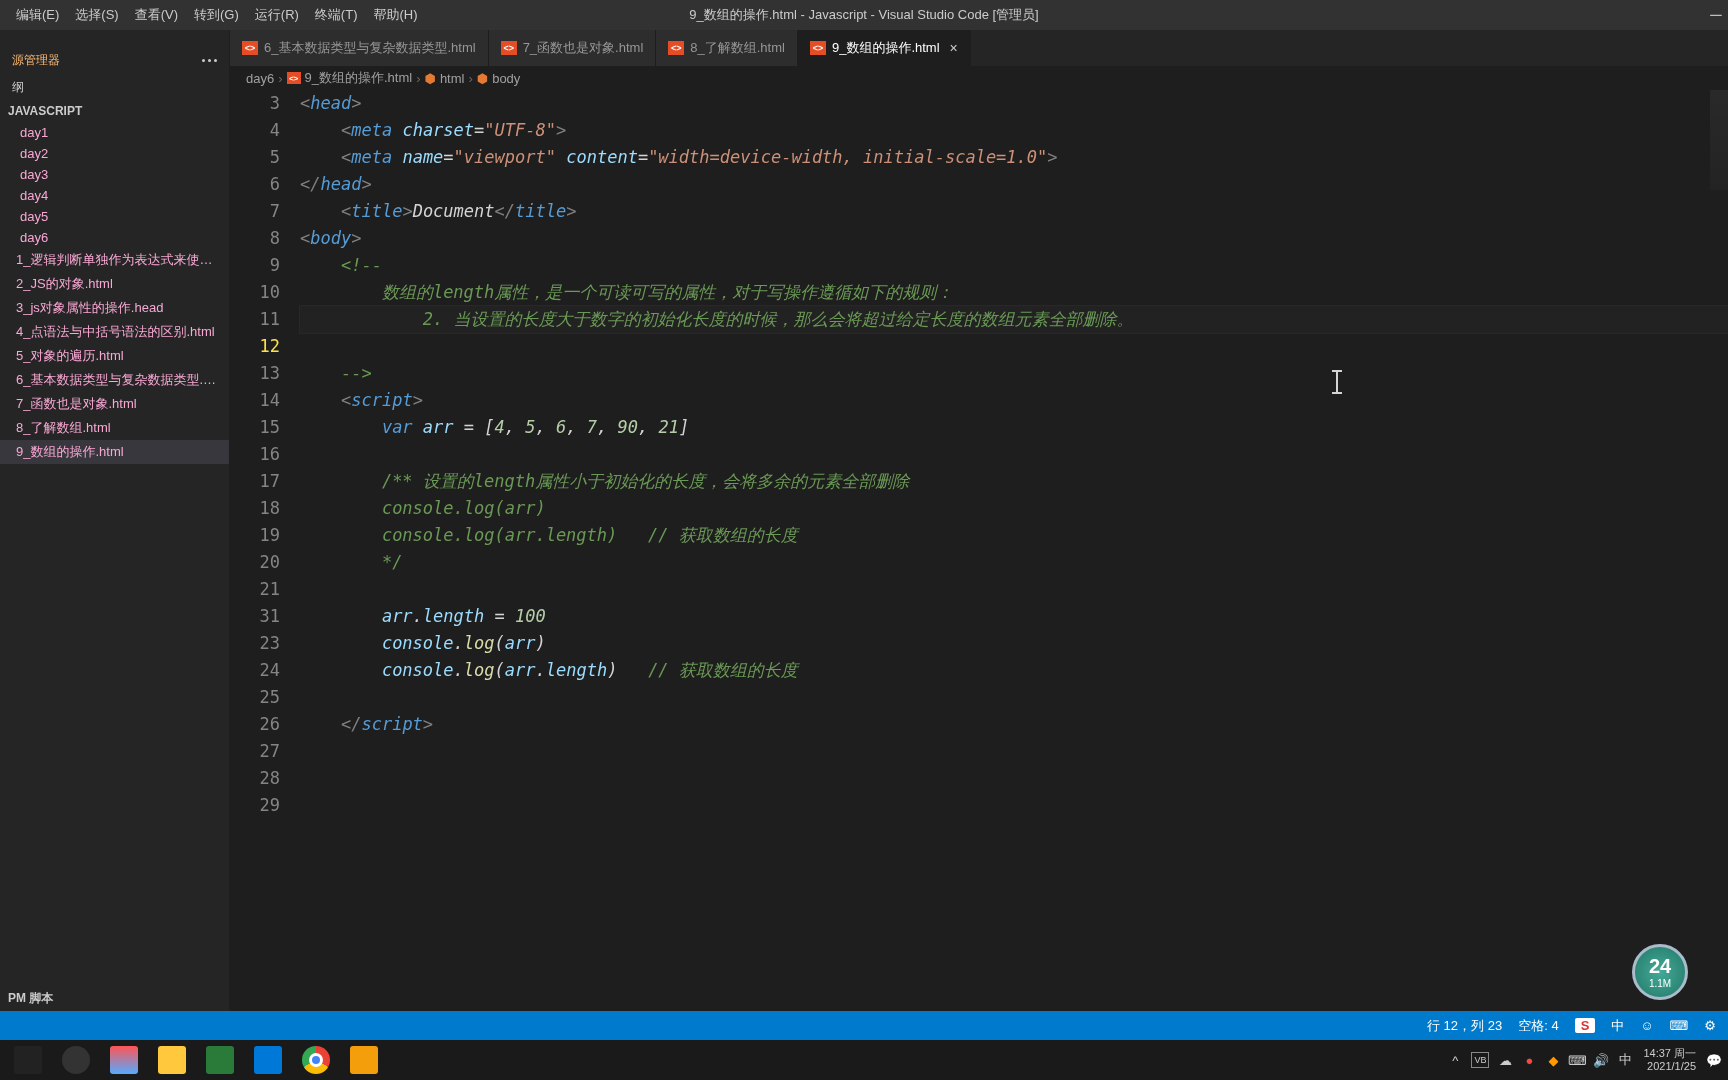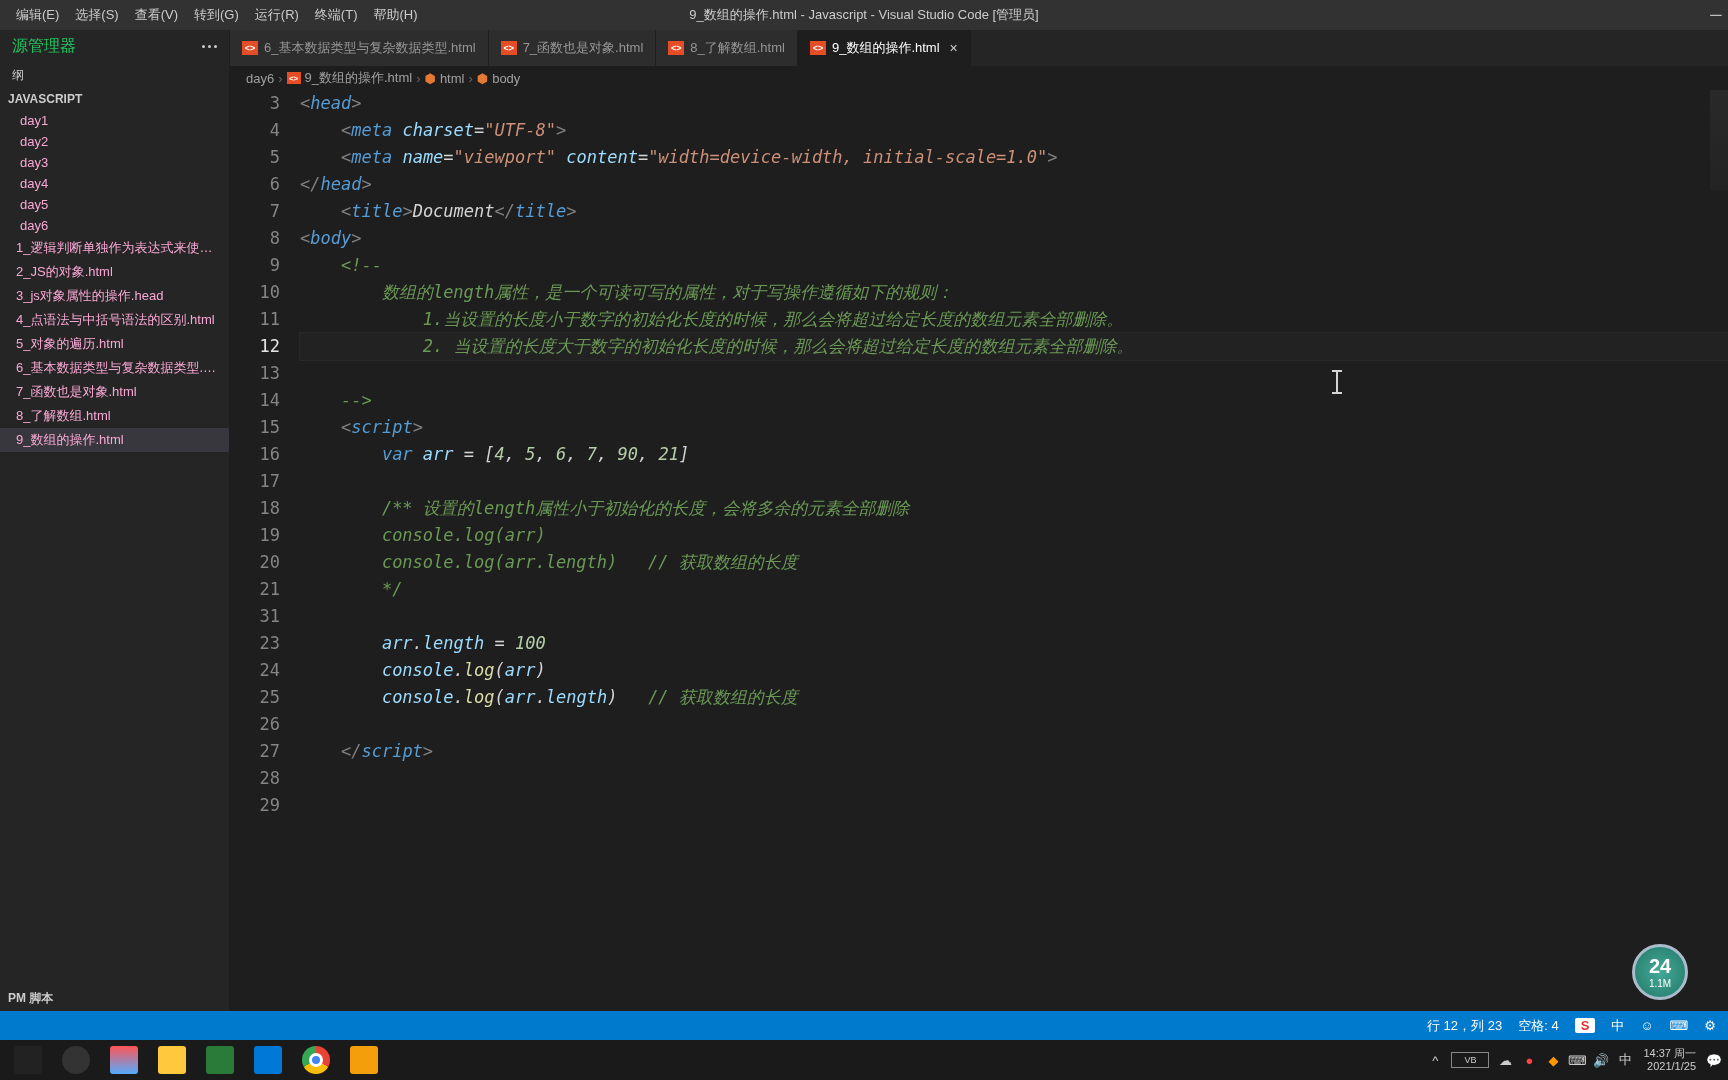--- a/index.html
+++ b/index.html
@@ -10,21 +10,21 @@
 .menu-item { padding: 0 8px; font-size: 13px; color: #ccc; cursor: pointer; }
 .window-title { position: absolute; left: 50%; transform: translateX(-50%); font-size: 13px; color: #ccc; }
 .window-controls { position: absolute; right: 6px; display: flex; gap: 20px; }
 .win-ctrl { width: 12px; height: 12px; display: flex; align-items: center; justify-content: center; color: #ccc; }
 
 
 .main { display: flex; height: calc(100% - 30px - 29px - 40px); }
 
 
 .sidebar { width: 230px; background: #252526; display: flex; flex-direction: column; border-right: 1px solid #1e1e1e; }
-.side-header { padding: 6px 12px; font-size: 16px; color: #22c55e; display: flex; justify-content: space-between; align-items: center; }
+.side-header { padding: 6px 12px; font-size: 12px; color: #fdba74; display: flex; justify-content: space-between; align-items: center; margin-top: 16px; }
 .side-dots { display: flex; gap: 3px; }
 .dot { width: 3px; height: 3px; background: #ccc; border-radius: 50%; }
 .section-title { padding: 4px 12px; font-size: 12px; color: #ccc; }
 .section-bold { font-weight: bold; font-size: 12px; padding: 4px 8px; }
 .tree-item { padding: 3px 8px 3px 20px; font-size: 13px; color: #f9a8d4; cursor: pointer; white-space: nowrap; overflow: hidden; text-overflow: ellipsis; }
 .tree-item.file { padding-left: 16px; }
 .tree-item.active { background: #37373d; }
 .side-bottom { margin-top: auto; padding: 4px 8px; font-size: 12px; font-weight: bold; }
 
 
@@ -36,21 +36,21 @@
 
 .breadcrumb { height: 24px; background: #1e1e1e; display: flex; align-items: center; padding: 0 16px; font-size: 13px; color: #a0a0a0; gap: 4px; }
 .bc-sep { color: #666; }
 .bc-icon { color: #e37933; }
 
 
 .editor-wrap { flex: 1; display: flex; flex-direction: column; }
 .editor { flex: 1; display: flex; background: #1e1e1e; font-family: Consolas, monospace; font-size: 17px; overflow: hidden; position: relative; }
 .gutter { width: 70px; text-align: right; padding-right: 20px; color: #858585; user-select: none; }
 .gutter-line { height: 27px; line-height: 27px; }
-.gutter-line.active { color: #e5e5e5; }
+.gutter-line.active { color: #fde047; }
 .code { flex: 1; position: relative; }
 .code-line { height: 27px; line-height: 27px; white-space: pre; font-style: italic; }
 .code-line.active { background: rgba(255,255,255,0.02); outline: 1px solid #282828; }
 
 
 .t-punc { color: #808080; }
 .t-tag { color: #569cd6; }
 .t-attr { color: #9cdcfe; }
 .t-str { color: #ce9178; }
 .t-text { color: #d4d4d4; }
@@ -198,21 +198,20 @@
       </div>
       <div class="code">
 <div class="code-line"><span class="t-punc">&lt;</span><span class="t-tag">head</span><span class="t-punc">&gt;</span></div>
 <div class="code-line">    <span class="t-punc">&lt;</span><span class="t-tag">meta</span> <span class="t-attr">charset</span><span class="t-op">=</span><span class="t-str">"UTF-8"</span><span class="t-punc">&gt;</span></div>
 <div class="code-line">    <span class="t-punc">&lt;</span><span class="t-tag">meta</span> <span class="t-attr">name</span><span class="t-op">=</span><span class="t-str">"viewport"</span> <span class="t-attr">content</span><span class="t-op">=</span><span class="t-str">"width=device-width, initial-scale=1.0"</span><span class="t-punc">&gt;</span></div>
 <div class="code-line"><span class="t-punc">&lt;/</span><span class="t-tag">head</span><span class="t-punc">&gt;</span></div>
 <div class="code-line">    <span class="t-punc">&lt;</span><span class="t-tag">title</span><span class="t-punc">&gt;</span><span class="t-text">Document</span><span class="t-punc">&lt;/</span><span class="t-tag">title</span><span class="t-punc">&gt;</span></div>
 <div class="code-line"><span class="t-punc">&lt;</span><span class="t-tag">body</span><span class="t-punc">&gt;</span></div>
 <div class="code-line">    <span class="t-comment">&lt;!--</span></div>
 <div class="code-line">        <span class="t-comment">数组的length属性，是一个可读可写的属性，对于写操作遵循如下的规则：</span></div>
-<div class="code-line">            <span class="t-comment">1.当设置的长度小于数字的初始化长度的时候，那么会将超过给定长度的数组元素全部删除。</span></div>
 <div class="code-line active">            <span class="t-comment">2. 当设置的长度大于数字的初始化长度的时候，那么会将超过给定长度的数组元素全部删除。</span></div>
 <div class="code-line"></div>
 <div class="code-line">    <span class="t-comment">--&gt;</span></div>
 <div class="code-line">    <span class="t-punc">&lt;</span><span class="t-tag">script</span><span class="t-punc">&gt;</span></div>
 <div class="code-line">        <span class="t-kw">var</span> <span class="t-var">arr</span> <span class="t-op">=</span> <span class="t-op">[</span><span class="t-num">4</span><span class="t-op">,</span> <span class="t-num">5</span><span class="t-op">,</span> <span class="t-num">6</span><span class="t-op">,</span> <span class="t-num">7</span><span class="t-op">,</span> <span class="t-num">90</span><span class="t-op">,</span> <span class="t-num">21</span><span class="t-op">]</span></div>
 <div class="code-line"></div>
 <div class="code-line">        <span class="t-comment">/** 设置的length属性小于初始化的长度，会将多余的元素全部删除</span></div>
 <div class="code-line">        <span class="t-comment">console.log(arr)</span></div>
 <div class="code-line">        <span class="t-comment">console.log(arr.length)   </span><span class="t-comment">// 获取数组的长度</span></div>
 <div class="code-line">        <span class="t-comment">*/</span></div>
@@ -265,21 +264,21 @@
         <div style="position:absolute;inset:7px;background:#4285f4;border-radius:50%;border:3px solid #fff;"></div>
       </div>
     </div>
   <div class="task-item">
       <div class="task-icon" style="background:#f59e0b;"></div>
     </div>
 
   <div class="task-right">
     <div class="tray-icons">
       <span class="tray-i">^</span>
-      <span class="tray-i" style="border:1px solid #888;font-size:9px;padding:0 18px;">VB</span>
+      <span class="tray-i" style="border:1px solid #888;font-size:9px;padding:0 8px;">VB</span>
       <span class="tray-i">☁</span>
       <span class="tray-i" style="color:#f44;">●</span>
       <span class="tray-i" style="color:#f90;">◆</span>
       <span class="tray-i">⌨</span>
       <span class="tray-i">🔊</span>
       <span class="tray-i">中</span>
     </div>
     <div class="clock">
       <div>14:37 周一</div>
       <div>2021/1/25</div>

